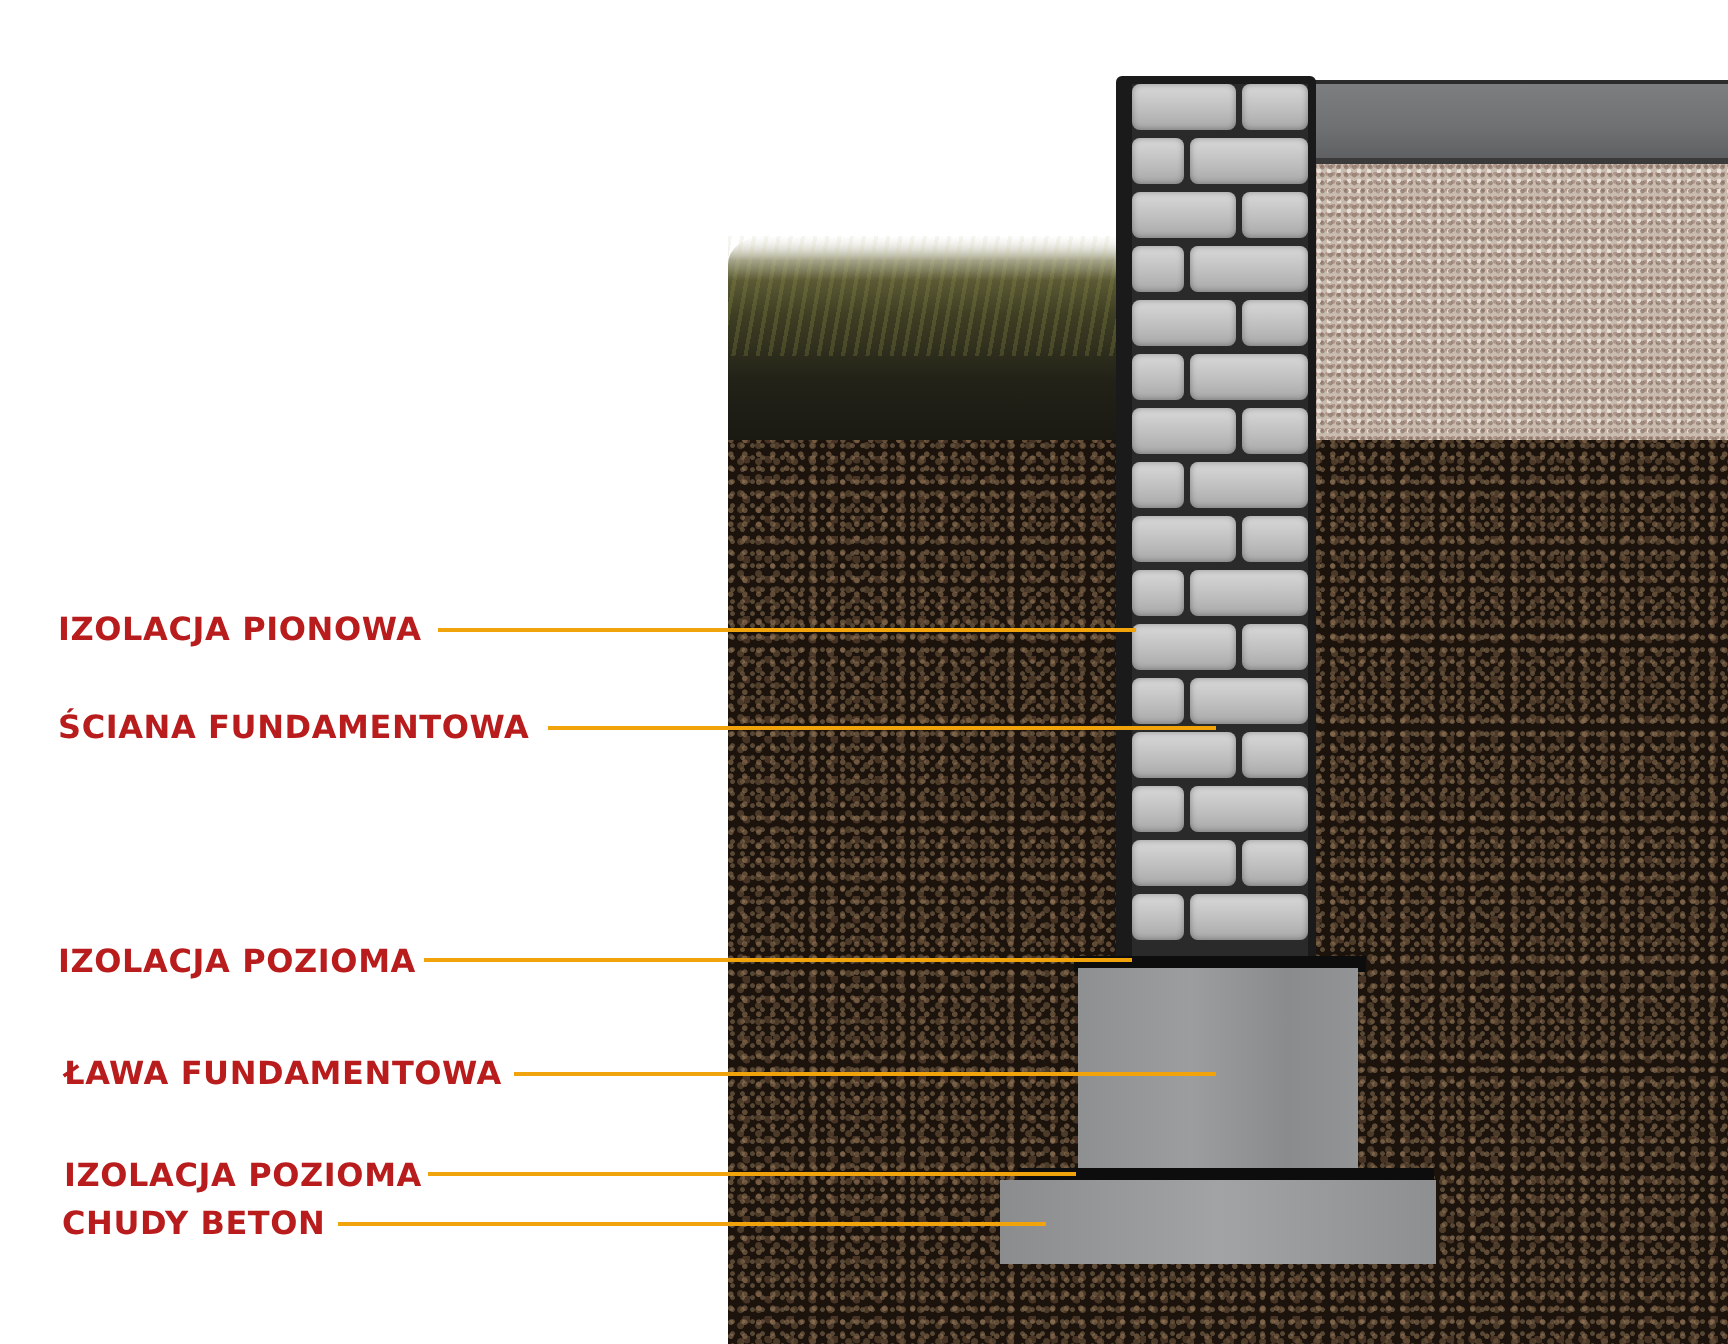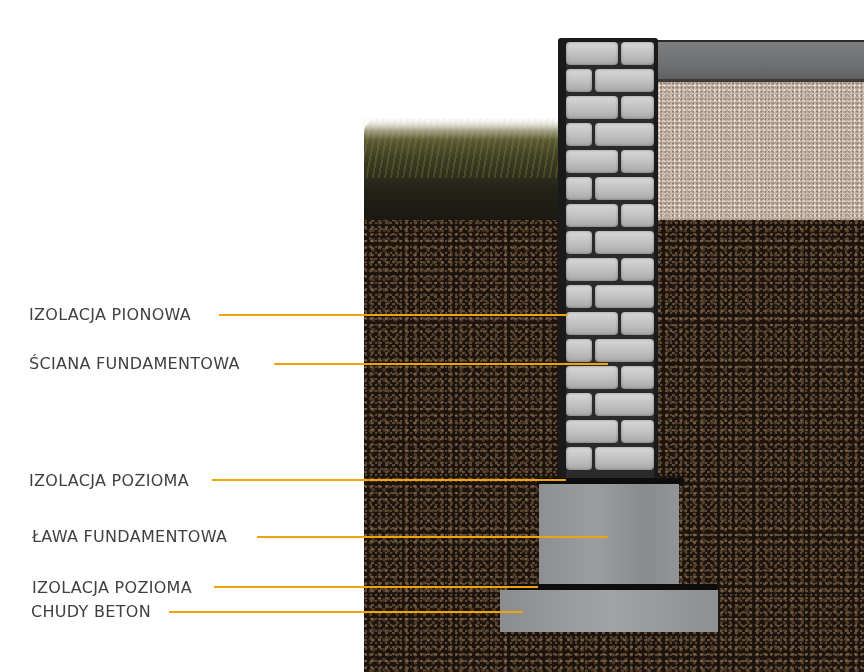--- a/index.html
+++ b/index.html
@@ -35,21 +35,21 @@
   
   #wall{left:558px;top:38px;width:100px;height:444px;background:#1a1a1a;border-radius:3px 3px 0 0;}
   #wall-inner{left:566px;top:42px;width:88px;height:436px;background:#2a2a2a;overflow:hidden;}
   .brick{position:absolute;height:23px;background:linear-gradient(180deg,#d9d9d9,#bdbdbd 60%,#a8a8a8);border-radius:4px;box-shadow:inset 0 0 3px rgba(0,0,0,.35);}
   
   #footing-iso{left:537px;top:478px;width:146px;height:8px;background:#0d0d0d;}
   #footing{left:539px;top:484px;width:140px;height:100px;background:linear-gradient(90deg,#8e8f91,#9c9d9f 40%,#8a8b8d 75%,#939496);}
   #lean-iso{left:509px;top:584px;width:208px;height:8px;background:#0d0d0d;}
   #lean{left:500px;top:590px;width:218px;height:42px;background:linear-gradient(90deg,#8b8c8e,#a2a3a5 50%,#8e8f91);}
   
-  .label{position:absolute;font-size:16px;letter-spacing:.3px;color:#404040;white-space:nowrap;line-height:18px;font-family:"DejaVu Sans","Liberation Sans",sans-serif;font-weight:400;}
+  .label{position:absolute;font-size:16px;letter-spacing:.3px;color:#b91c1c;white-space:nowrap;line-height:18px;font-family:"DejaVu Sans","Liberation Sans",sans-serif;font-weight:700;}
   .leader{position:absolute;height:2px;background:#f0a30a;}
 </style>
 </head>
 <body>
 
 <div class="abs" id="soil"></div>
 <div class="abs" id="grass"></div>
 <div class="abs" id="grass-fade"></div>
 <div class="abs" id="gravel"></div>
 <div class="abs" id="slab"></div>

